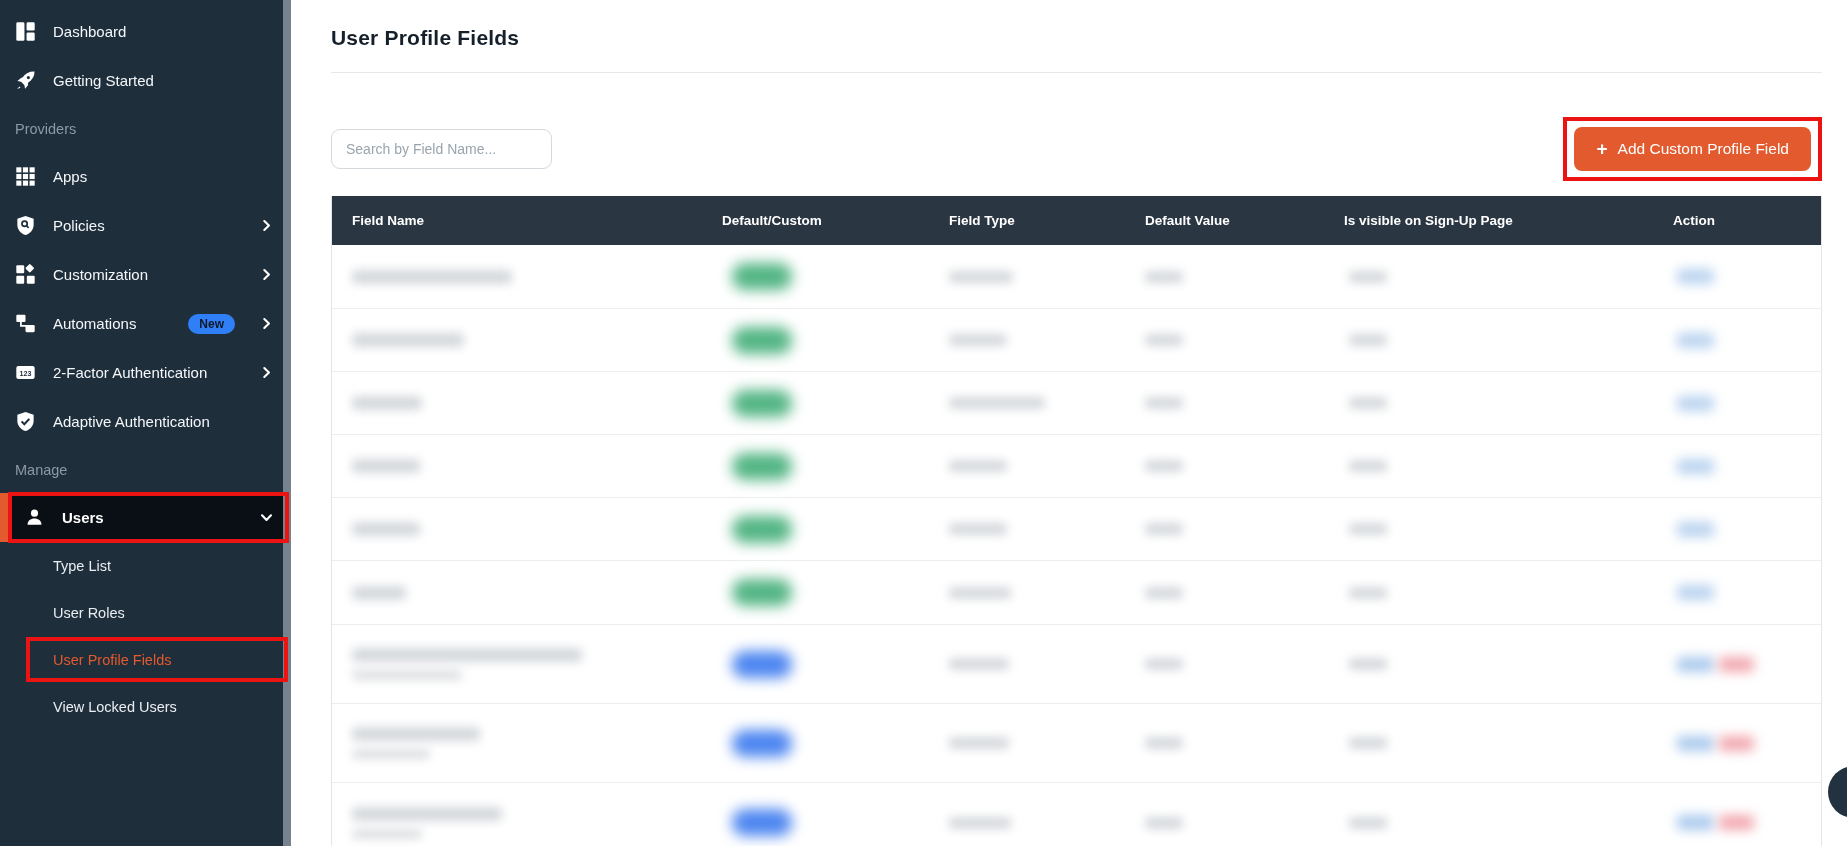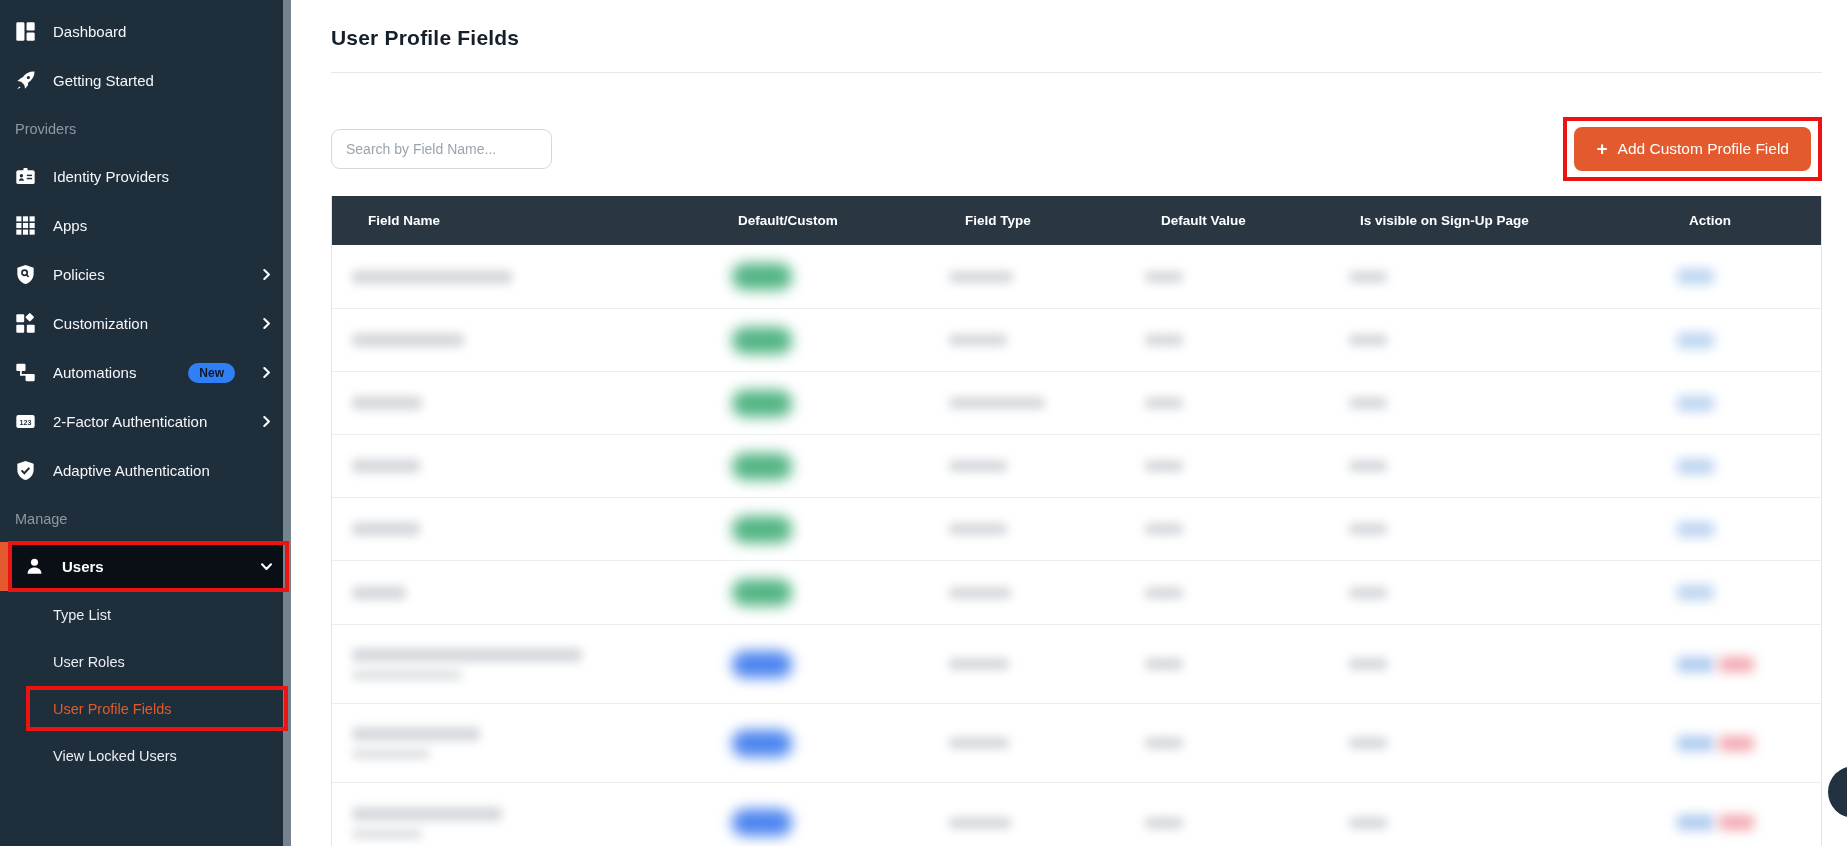--- a/index.html
+++ b/index.html
@@ -54,21 +54,21 @@
              height:44px; padding:0 22px; font-size:15.5px; display:flex;
              align-items:center; gap:10px; cursor:pointer;
              font-family:"Liberation Sans", sans-serif; }
   .add-btn .plus { font-size:19px; font-weight:700; line-height:1; margin-top:-2px; }
 
   
   .table { margin-top:15px; border:1px solid #e3e6e9; border-top:none; }
   .thead { background:#2b3643; height:49px; display:grid;
            grid-template-columns:370px 227px 196px 199px 329px 1fr;
            align-items:center; color:#fff; font-size:13.5px; font-weight:700; }
-  .thead .th { padding-left:36px; }
+  .thead .th { padding-left:20px; }
   .trow { display:grid; grid-template-columns:370px 227px 196px 199px 329px 1fr;
           align-items:center; background:#fff; border-top:1px solid #ecedef; }
   .trow:first-of-type { border-top:none; }
   .cell { padding-left:20px; }
   .cell.visible-cell { padding-left:25px; }
   .cell.action-cell { padding-left:24px; display:flex; gap:5px; }
 
   .blob { background:#bcc1c7; border-radius:4px; filter:blur(5px); opacity:.62; height:14px; }
   .blob.sub { height:10px; margin-top:8px; opacity:.5; }
   .blob.small { height:12px; }
@@ -105,33 +105,20 @@
             <path fill="#fff" d="M14.8 1.2c-3.6-.2-6.8 1.3-8.9 4.4L4.6 6 1.8 8.3l2.8.6 2.5 2.5.6 2.8L10 11.4l-.2-1.5c3.1-2.1 5.2-5.1 5-8.7z"></path>
             <circle cx="10.2" cy="5.8" r="1.2" fill="#1f2e3b"></circle>
             <path fill="#fff" d="M3.4 12.6L1.6 14.4l2.6-.8z"></path>
           </svg>
         </span>
         <span>Getting Started</span>
       </div>
       <div class="section-label">Providers</div>
       <div class="nav-item">
         <span class="nav-icon">
-          <svg viewBox="0 0 16 16">
-            <rect x="6.4" y="1.6" width="3.2" height="2.6" rx="0.7" fill="#fff"></rect>
-            <rect x="1" y="3.2" width="14" height="10.6" rx="1.5" fill="#fff"></rect>
-            <circle cx="4.9" cy="7.4" r="1.3" fill="#1f2e3b"></circle>
-            <path d="M3 11.2c0-1.2.9-1.9 1.9-1.9s1.9.7 1.9 1.9z" fill="#1f2e3b"></path>
-            <rect x="9" y="6.6" width="4" height="1.1" fill="#1f2e3b"></rect>
-            <rect x="9" y="9" width="4" height="1.1" fill="#1f2e3b"></rect>
-          </svg>
-        </span>
-        <span>Identity Providers</span>
-      </div>
-      <div class="nav-item">
-        <span class="nav-icon">
           <svg viewBox="0 0 16 16" fill="#fff">
             <rect x="1" y="1" width="3.9" height="3.9"></rect>
             <rect x="6.05" y="1" width="3.9" height="3.9"></rect>
             <rect x="11.1" y="1" width="3.9" height="3.9"></rect>
             <rect x="1" y="6.05" width="3.9" height="3.9"></rect>
             <rect x="6.05" y="6.05" width="3.9" height="3.9"></rect>
             <rect x="11.1" y="6.05" width="3.9" height="3.9"></rect>
             <rect x="1" y="11.1" width="3.9" height="3.9"></rect>
             <rect x="6.05" y="11.1" width="3.9" height="3.9"></rect>
             <rect x="11.1" y="11.1" width="3.9" height="3.9"></rect>

